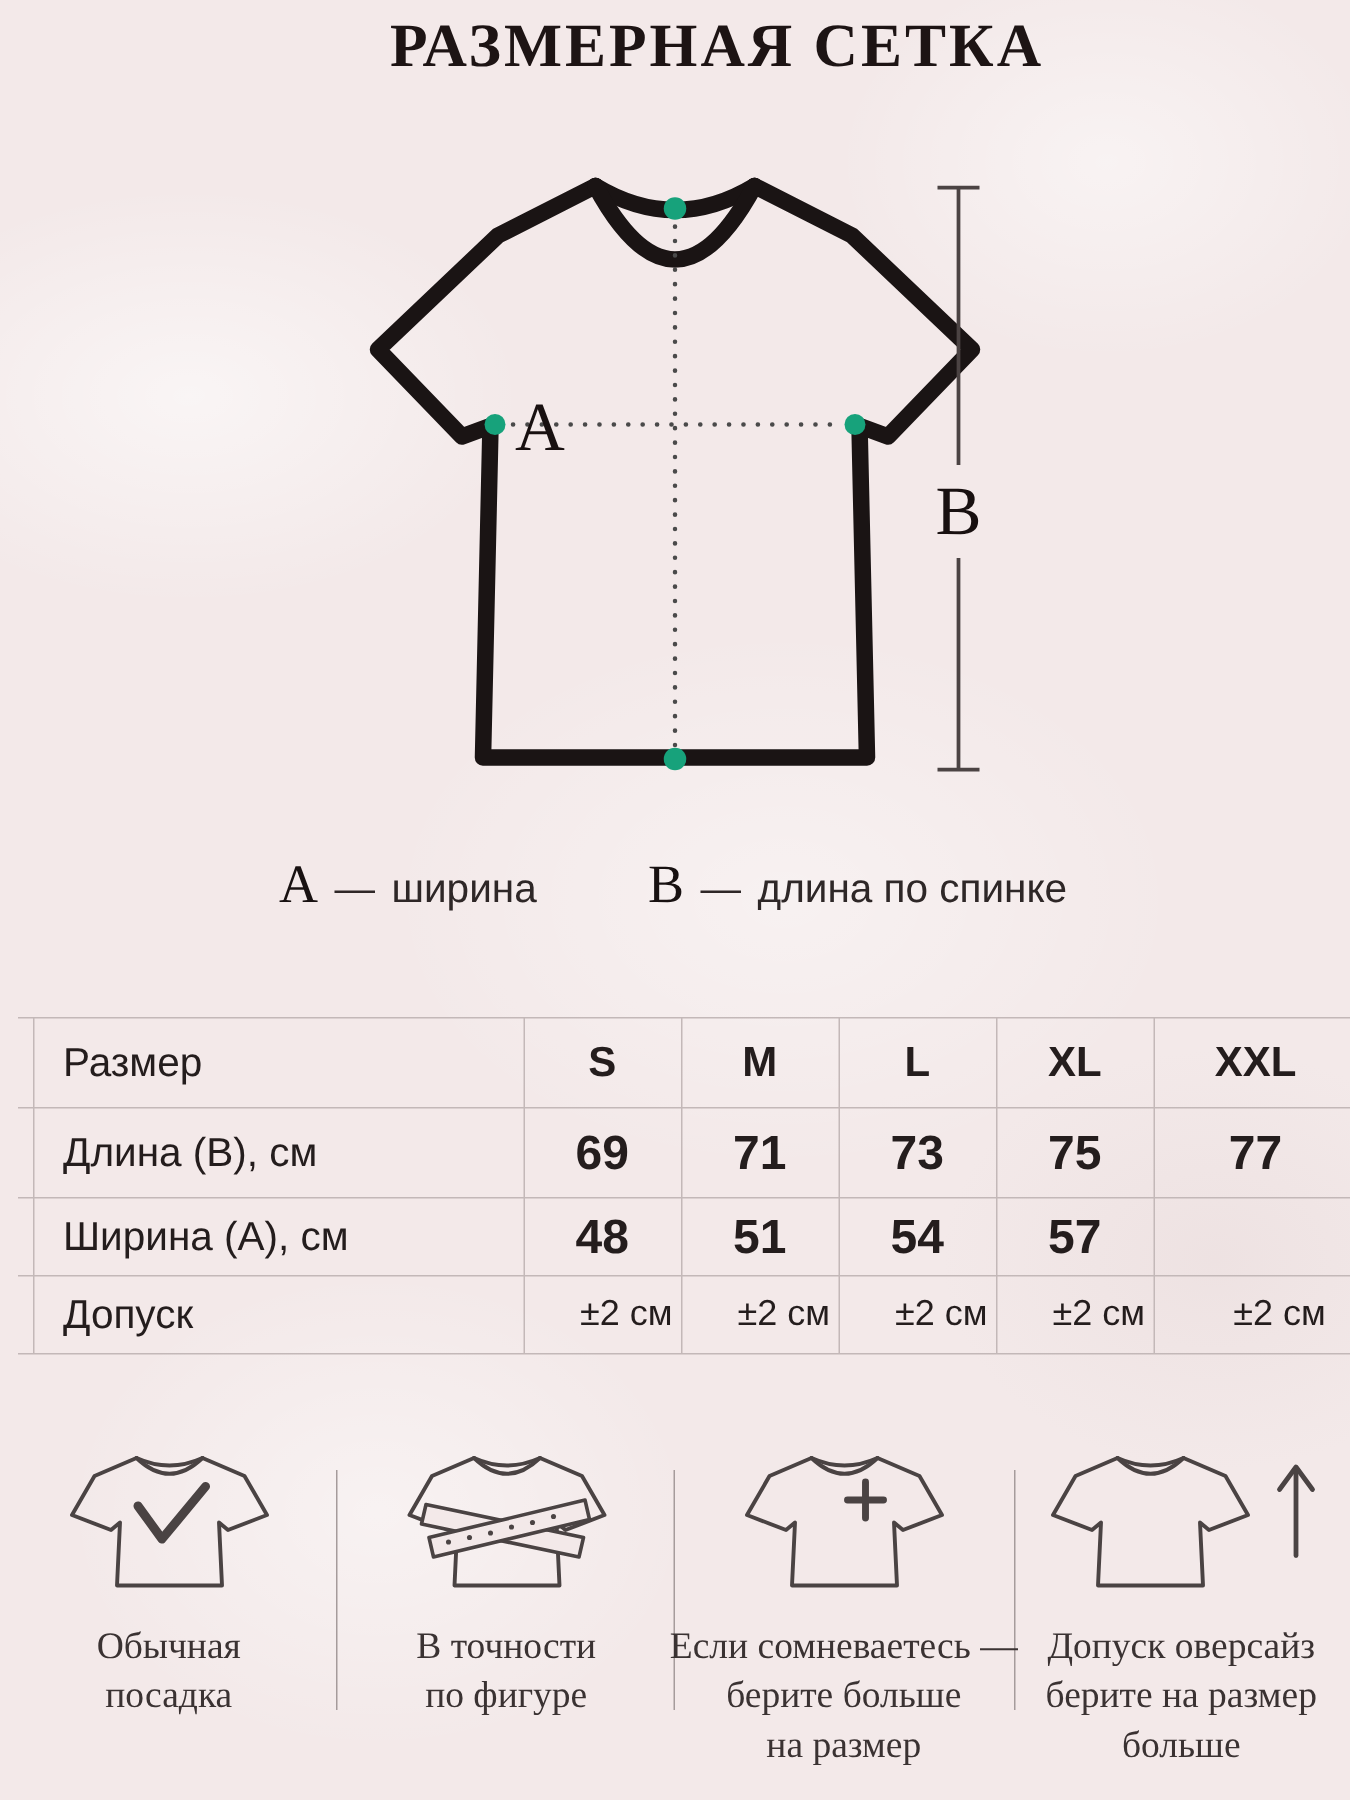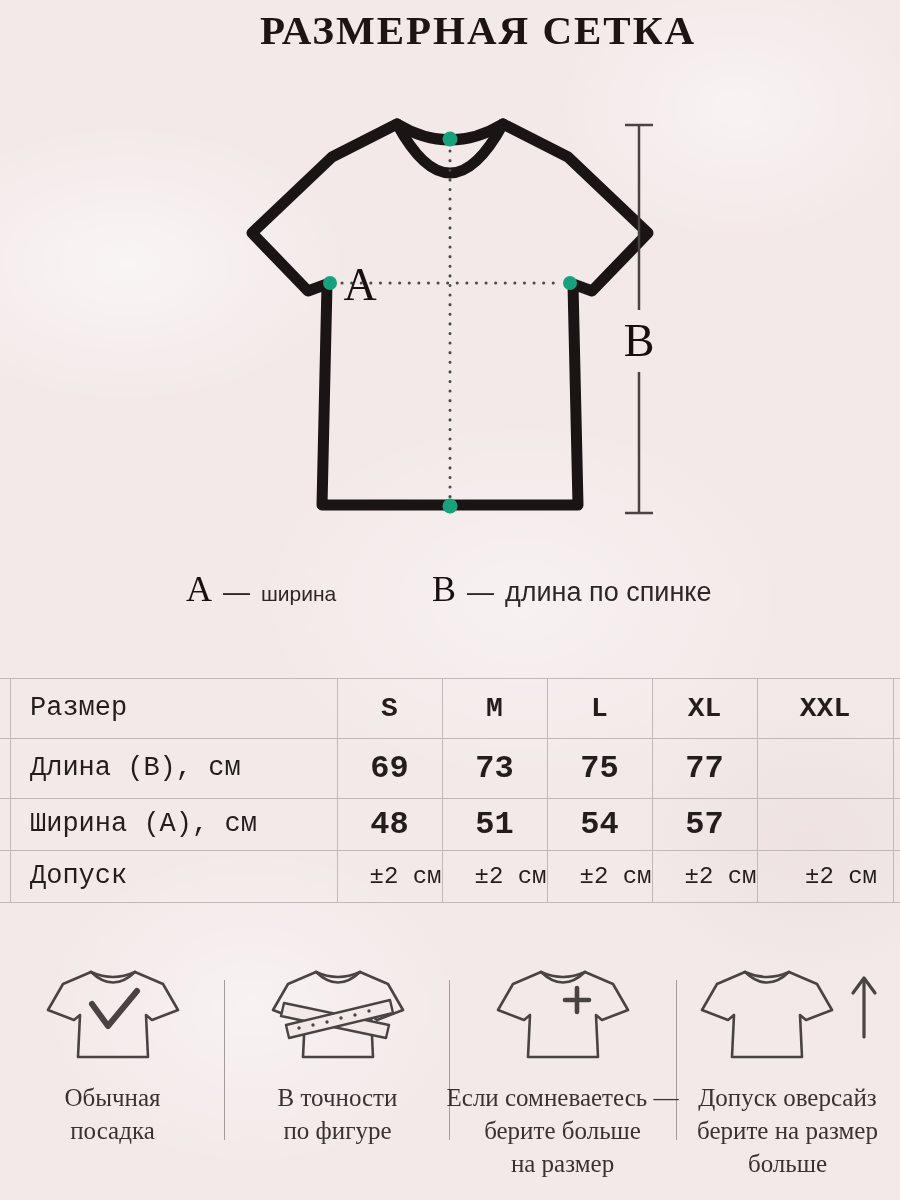--- a/index.html
+++ b/index.html
@@ -23,29 +23,29 @@
     letter-spacing:2px;color:#1d1414;padding-left:28px;
   }
 
   
   .diagram{position:absolute;left:230px;top:95px;}
 
   
   .legend{position:absolute;display:flex;align-items:baseline;gap:11px;color:#2e2727;}
   .legend-letter{font-family:"Liberation Serif",serif;font-size:36px;line-height:34px;color:#181111;}
   .legend-dash{font-size:27px;}
-  .legend-stack{font-size:21px;line-height:38px;text-align:right;}
+  .legend-stack{font-size:27px;line-height:38px;text-align:right;}
   .legend-stack span{display:block;}
   .legend-text{font-size:27px;}
   .legend-a{left:186px;top:572px;}
   .legend-b{left:432px;top:572px;}
 
   
-  .size-table{position:absolute;left:0;top:678px;width:820px;height:224px;
-    font-family:Liberation Mono, monospace;}
+  .size-table{position:absolute;left:12px;top:678px;width:820px;height:224px;
+    font-family:Liberation Sans, sans-serif;}
   .hline{position:absolute;left:0;width:900px;height:1px;background:#c3b8b8;}
   .vline{position:absolute;top:0;width:1px;height:224px;background:#c3b8b8;}
   .t-row{display:grid;grid-template-columns:337px 105px 105px 105px 105px 136px;}
   .t-row.r1,.t-row.r2{height:60px;}
   .t-row.r3,.t-row.r4{height:52px;}
   .t-cell{display:flex;align-items:center;justify-content:center;font-size:32px;color:#241d1d;}
   .t-label{justify-content:flex-start;padding-left:30px;font-size:27px;}
   .t-size{font-size:28px;font-weight:600;}
   .t-num{font-weight:600;}
   .t-tol{font-size:24px;margin-left:32px;}
@@ -123,20 +123,21 @@
       <div class="t-cell t-label">Размер</div>
       <div class="t-cell t-size">S</div>
       <div class="t-cell t-size">M</div>
       <div class="t-cell t-size">L</div>
       <div class="t-cell t-size">XL</div>
       <div class="t-cell t-size">XXL</div>
     </div>
     <div class="t-row r2">
       <div class="t-cell t-label">Длина (В), см</div>
       <div class="t-cell t-num">69</div>
+      <div class="t-cell t-num">71</div>
       <div class="t-cell t-num">73</div>
       <div class="t-cell t-num">75</div>
       <div class="t-cell t-num">77</div>
     </div>
     <div class="t-row r3">
       <div class="t-cell t-label">Ширина (А), см</div>
       <div class="t-cell t-num">48</div>
       <div class="t-cell t-num">51</div>
       <div class="t-cell t-num">54</div>
       <div class="t-cell t-num">57</div>

